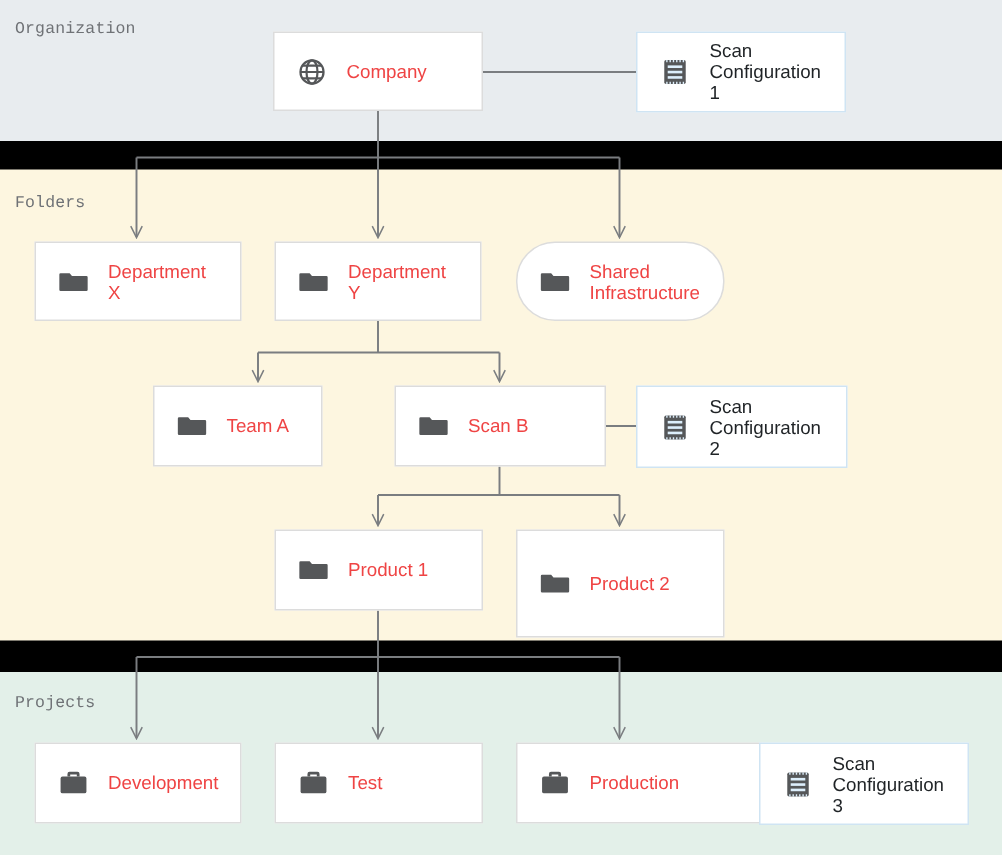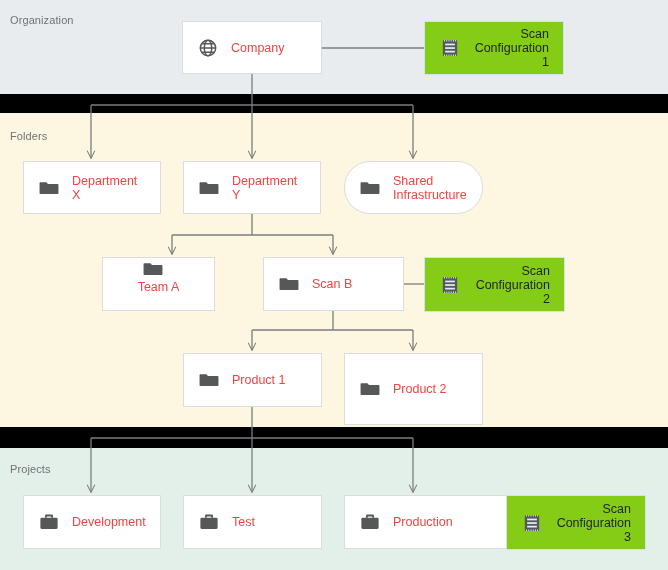--- a/index.html
+++ b/index.html
@@ -5,29 +5,29 @@
   html,body{margin:0;padding:0;background:#ffffff;}
   body{font-family:"Liberation Sans","DejaVu Sans",sans-serif;}
   #stage{position:relative;width:668px;height:570px;background:#000000;overflow:hidden;}
 
   
   .band{position:absolute;left:0;width:668px;}
   .band-org{top:0;height:94px;background:#e8ecef;}
   .band-folders{top:113px;height:314px;background:#fdf6e0;}
   .band-projects{top:448px;height:122px;background:#e3f0e9;}
 
-  .band-label{position:absolute;font-size:11px;color:#6f7276;letter-spacing:.1px;}
+  .band-label{position:absolute;font-size:11px;color:#6f7276;letter-spacing:.1px;font-family:Liberation Mono, monospace;}
 
   
   #wires{position:absolute;left:0;top:0;width:668px;height:570px;pointer-events:none;}
 
   
   .node{position:absolute;box-sizing:border-box;display:flex;align-items:center;
         background:#ffffff;border:1px solid #dcdcdc;padding:0 14px;}
-  .node.scan{background:#84cc16;border:1px solid #cfe4f3;text-align:right;}
+  .node.scan{background:#ffffff;border:1px solid #cfe4f3;}
   .node .ico{flex:0 0 auto;width:22px;height:22px;margin-right:12px;display:block;}
   .node .lbl{font-size:12.5px;line-height:14px;color:#ef4444;white-space:pre-line;}
   .node.scan .lbl{color:#1f2326;}
 </style>
 </head>
 <body>
 
 <div id="stage">
 
   <div class="band band-org"></div>
@@ -139,21 +139,21 @@
   <div class="node" style="left:344px;top:161px;width:139px;height:53px;border-radius:26px;">
     <span class="ico">
       <svg viewBox="0 0 24 24" width="22" height="22">
           <path d="M2.6,5.6 h6.6 l1.7,2.1 h10.5 a0.9,0.9 0 0 1 0.9,0.9 v9.1 a0.9,0.9 0 0 1 -0.9,0.9 h-18.8 a0.9,0.9 0 0 1 -0.9,-0.9 v-11.2 a0.9,0.9 0 0 1 0.9,-0.9 z" fill="#555759"></path>
         </svg>
     </span>
     <span class="lbl">Shared
 Infrastructure</span>
   </div>
 
-  <div class="node" style="left:102px;top:257px;width:113px;height:54px;flex-direction:column;">
+  <div class="node" style="left:102px;top:257px;width:113px;height:54px;">
     <span class="ico">
       <svg viewBox="0 0 24 24" width="22" height="22">
           <path d="M2.6,5.6 h6.6 l1.7,2.1 h10.5 a0.9,0.9 0 0 1 0.9,0.9 v9.1 a0.9,0.9 0 0 1 -0.9,0.9 h-18.8 a0.9,0.9 0 0 1 -0.9,-0.9 v-11.2 a0.9,0.9 0 0 1 0.9,-0.9 z" fill="#555759"></path>
         </svg>
     </span>
     <span class="lbl">Team A</span>
   </div>
 
   <div class="node" style="left:263px;top:257px;width:141px;height:54px;">
     <span class="ico">

